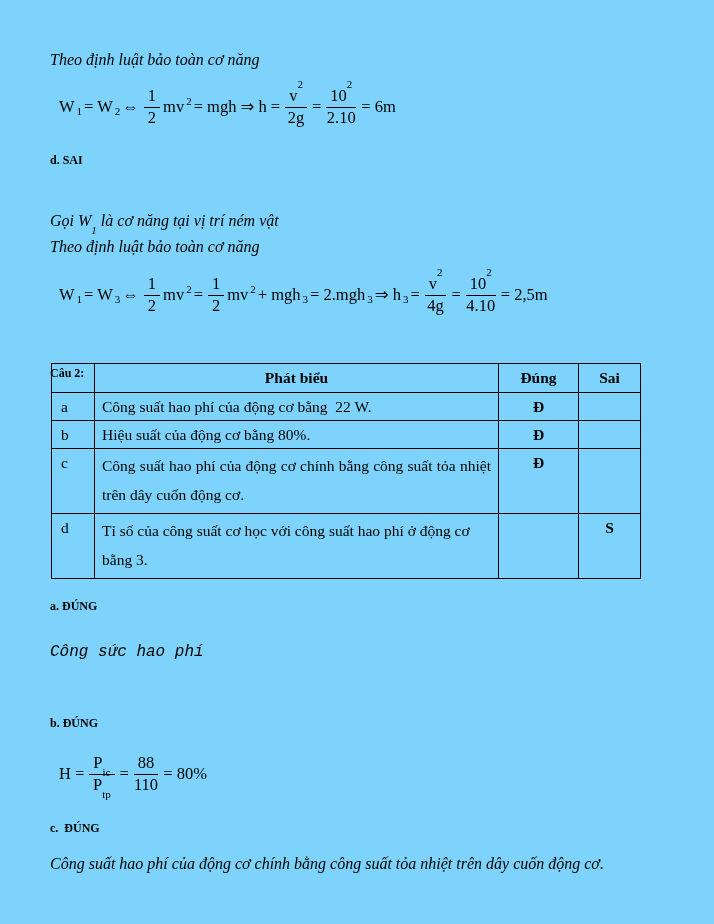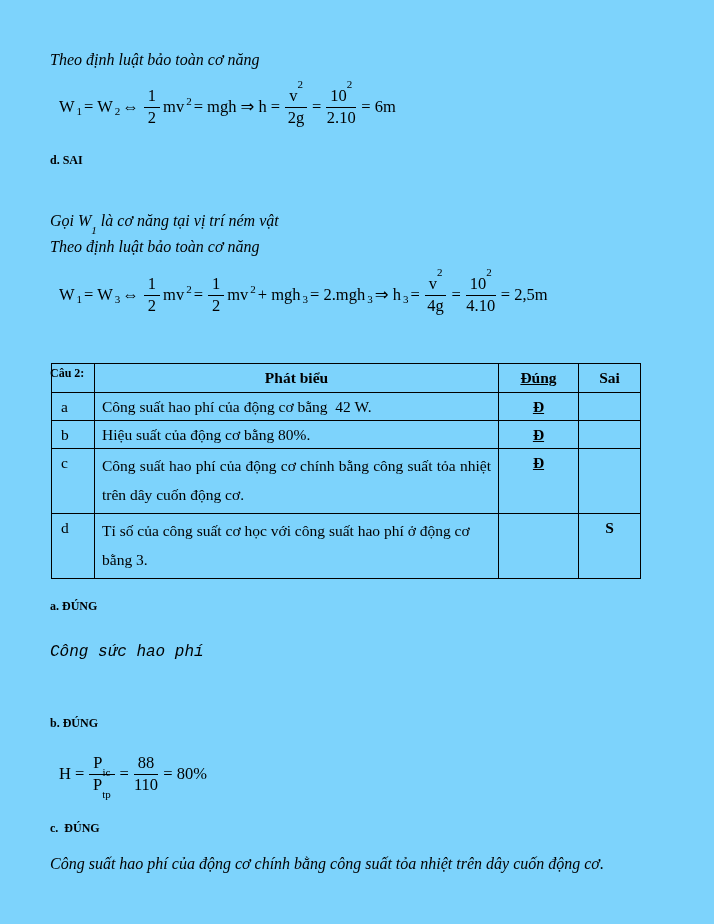--- a/index.html
+++ b/index.html
@@ -30,21 +30,21 @@
   .frac .num { border-bottom:1px solid #000; padding:0 4px 1px 4px; line-height:1.15; text-align:center; }
   .frac .den { padding-top:1px; line-height:1.15; text-align:center; }
   sub.s { font-size:11px; line-height:0; position:relative; top:4px; }
   sup.s { font-size:11px; line-height:0; position:relative; top:-6px; }
 
   
   table.qtable { border-collapse:collapse; width:568px; table-layout:fixed; font-size:15.5px; }
   table.qtable td { border:1px solid #000; }
   td.c-letter { width:43px; padding-left:9px; }
   td.c-stmt   { width:404px; padding:3px 7px; }
-  td.c-dung   { width:80px; text-align:center; font-weight:bold;text-decoration:underline; }
+  td.c-dung   { width:80px; text-align:center; font-weight:bold; }
   td.c-sai    { width:62px; text-align:center; font-weight:bold; }
   tr.hdr td { font-weight:bold; text-align:center; height:29px; }
   tr.single td { height:28px; vertical-align:middle; }
   tr.dbl td { vertical-align:top; padding-top:5px; }
   tr.dbl td.c-stmt { line-height:29px; padding-top:2px; padding-bottom:4px; }
   tr.rc td { height:57px; }
   tr.rd td { height:64px; }
   td.just { text-align:justify; }
 </style>
 </head>
@@ -131,21 +131,21 @@
   <table class="qtable abs" style="left:51px; top:363px;">
     <tbody>
         <tr class="hdr">
       <td class="c-letter"></td>
       <td class="c-stmt" style="text-align:center;">Phát biểu</td>
       <td class="c-dung">Đúng</td>
       <td class="c-sai">Sai</td>
     </tr>
     <tr class="single">
       <td class="c-letter">a</td>
-      <td class="c-stmt prespace">Công suất hao phí của động cơ bằng  42 W.</td>
+      <td class="c-stmt prespace">Công suất hao phí của động cơ bằng  22 W.</td>
       <td class="c-dung">Đ</td>
       <td class="c-sai"></td>
     </tr>
     <tr class="single">
       <td class="c-letter">b</td>
       <td class="c-stmt">Hiệu suất của động cơ bằng 80%.</td>
       <td class="c-dung">Đ</td>
       <td class="c-sai"></td>
     </tr>
     <tr class="dbl rc">

